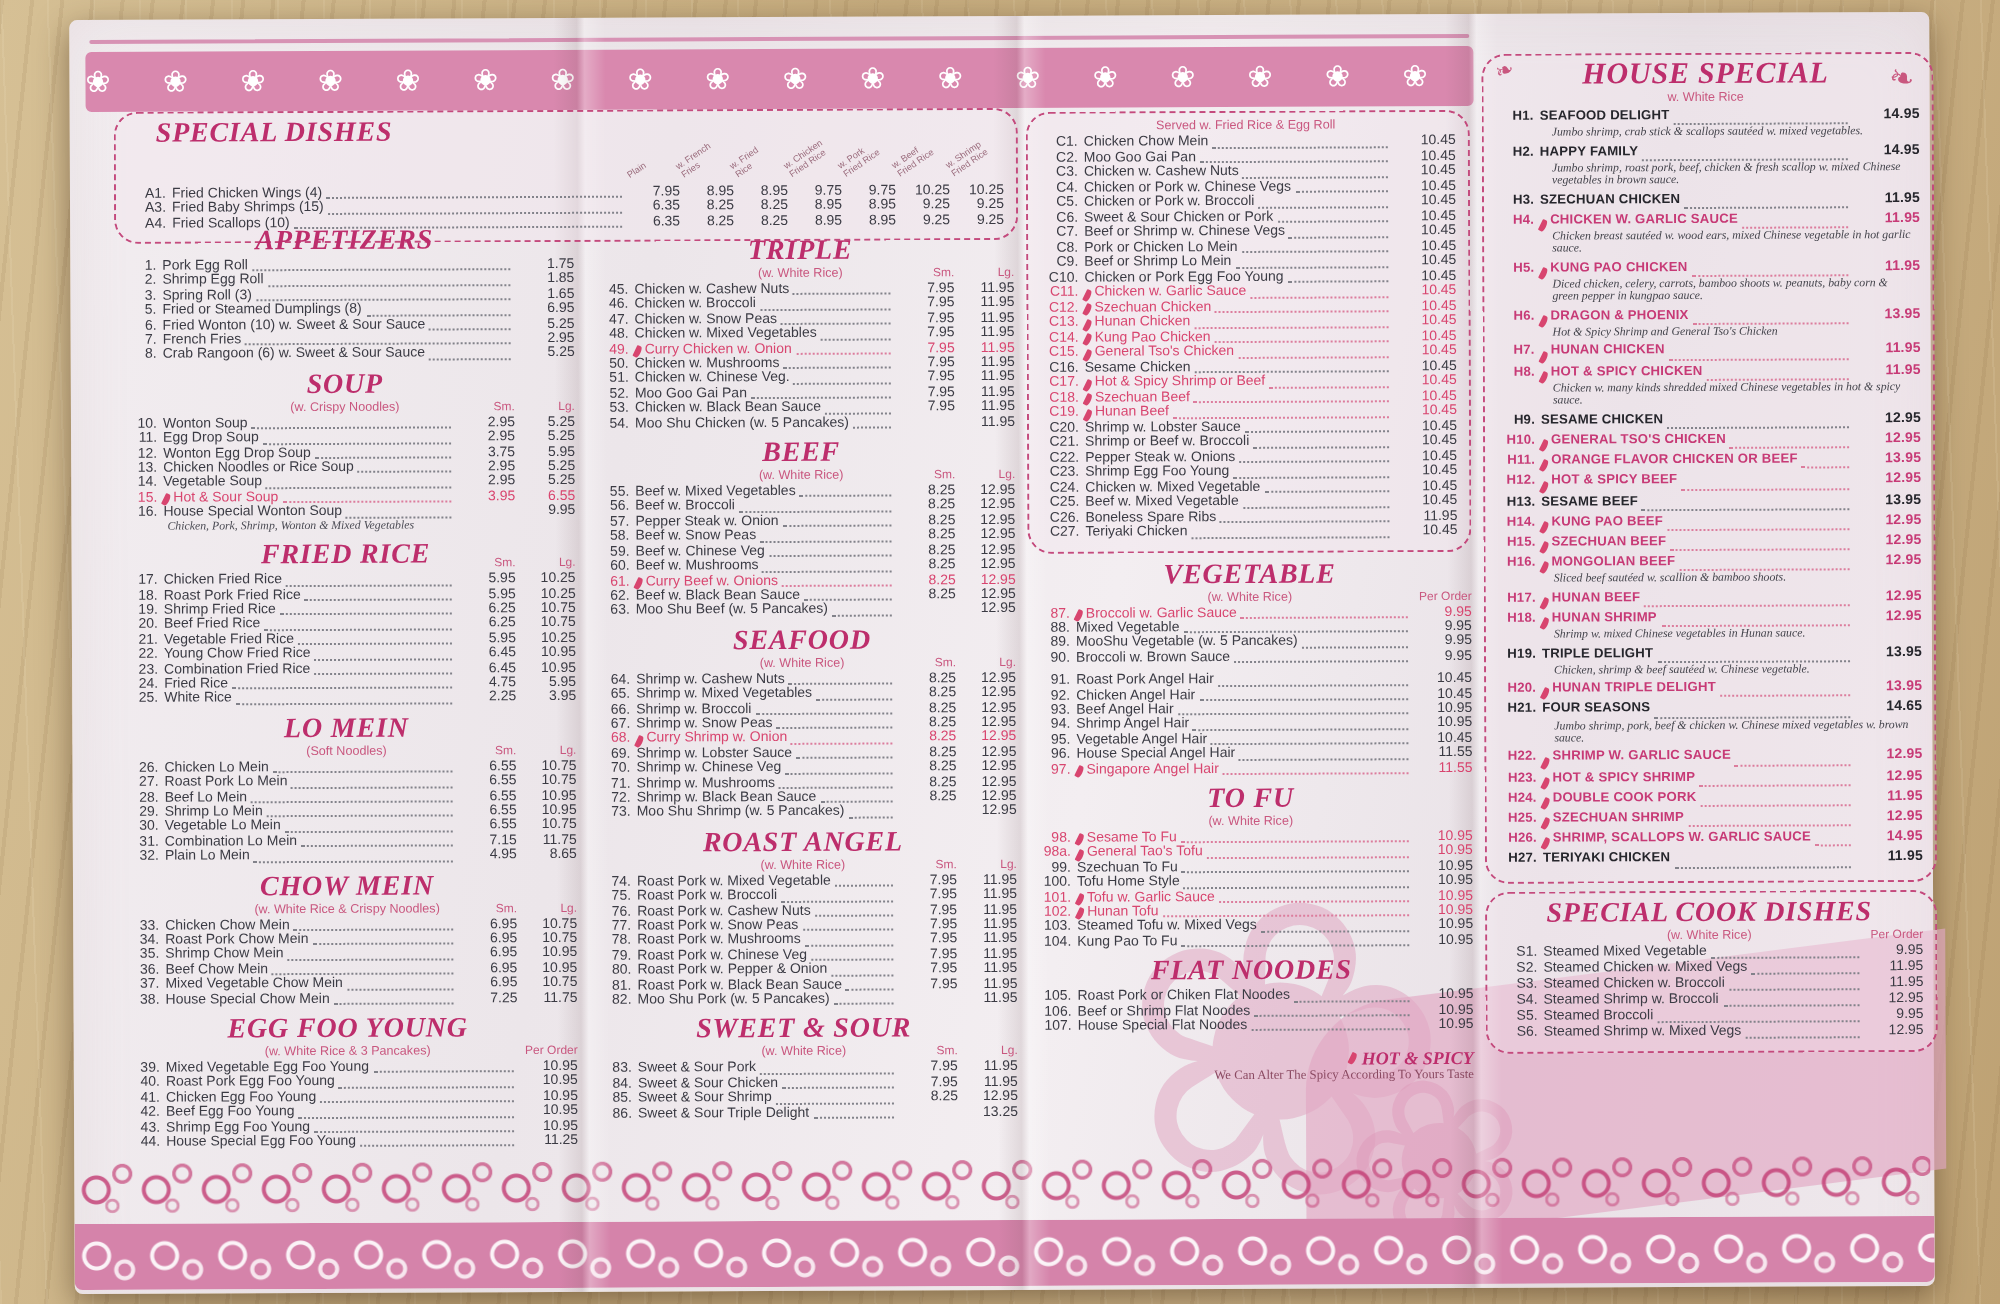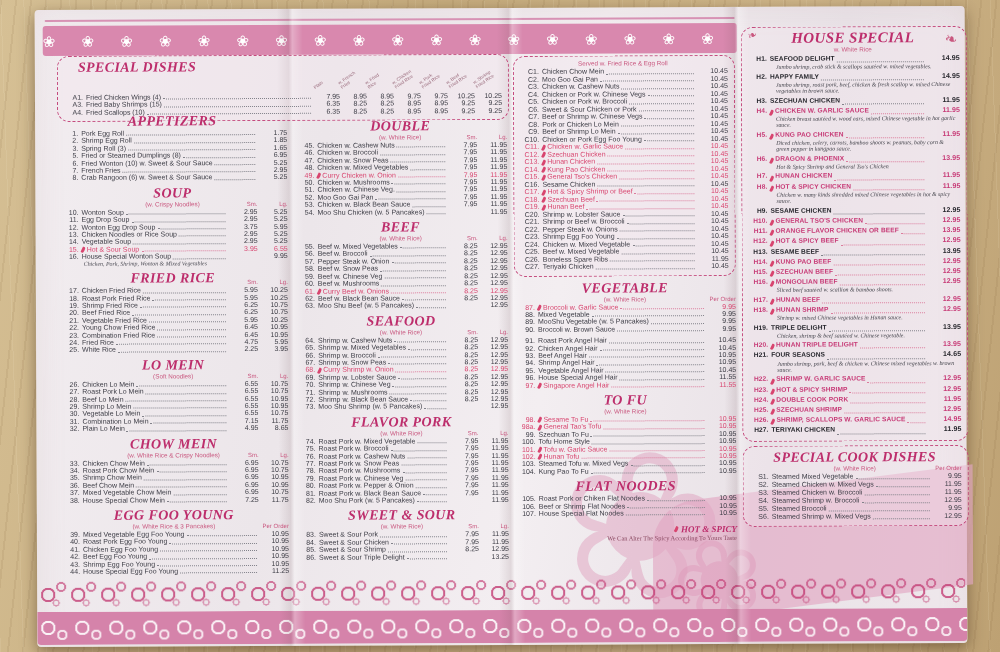--- a/index.html
+++ b/index.html
@@ -504,21 +504,21 @@
           <span class="num">44.</span>
           <span class="iname">House Special Egg Foo Young</span>
           <span class="dots"></span>
           <span class="price">11.25</span>
         </div>
       </div>
     </div>
   <div class="col" id="col2">
       <div class="sec sec-chicken">
         <div class="sec-head">
-          <div class="sec-title">DOUBLE</div>
+          <div class="sec-title">TRIPLE</div>
           <div class="sec-sub">(w. White Rice)</div>
           <div class="price-heads">
             <span class="ph">Sm.</span>
             <span class="ph">Lg.</span>
           </div>
         </div>
         <div class="item">
           <span class="num">45.</span>
           <span class="iname">Chicken w. Cashew Nuts</span>
           <span class="dots"></span>
@@ -740,21 +740,21 @@
         <div class="item">
           <span class="num">73.</span>
           <span class="iname">Moo Shu Shrimp (w. 5 Pancakes)</span>
           <span class="dots"></span>
           <span class="price"></span>
           <span class="price">12.95</span>
         </div>
       </div>
       <div class="sec sec-roast_pork">
         <div class="sec-head">
-          <div class="sec-title">FLAVOR PORK</div>
+          <div class="sec-title">ROAST ANGEL</div>
           <div class="sec-sub">(w. White Rice)</div>
           <div class="price-heads">
             <span class="ph">Sm.</span>
             <span class="ph">Lg.</span>
           </div>
         </div>
         <div class="item">
           <span class="num">74.</span>
           <span class="iname">Roast Pork w. Mixed Vegetable</span>
           <span class="dots"></span>

